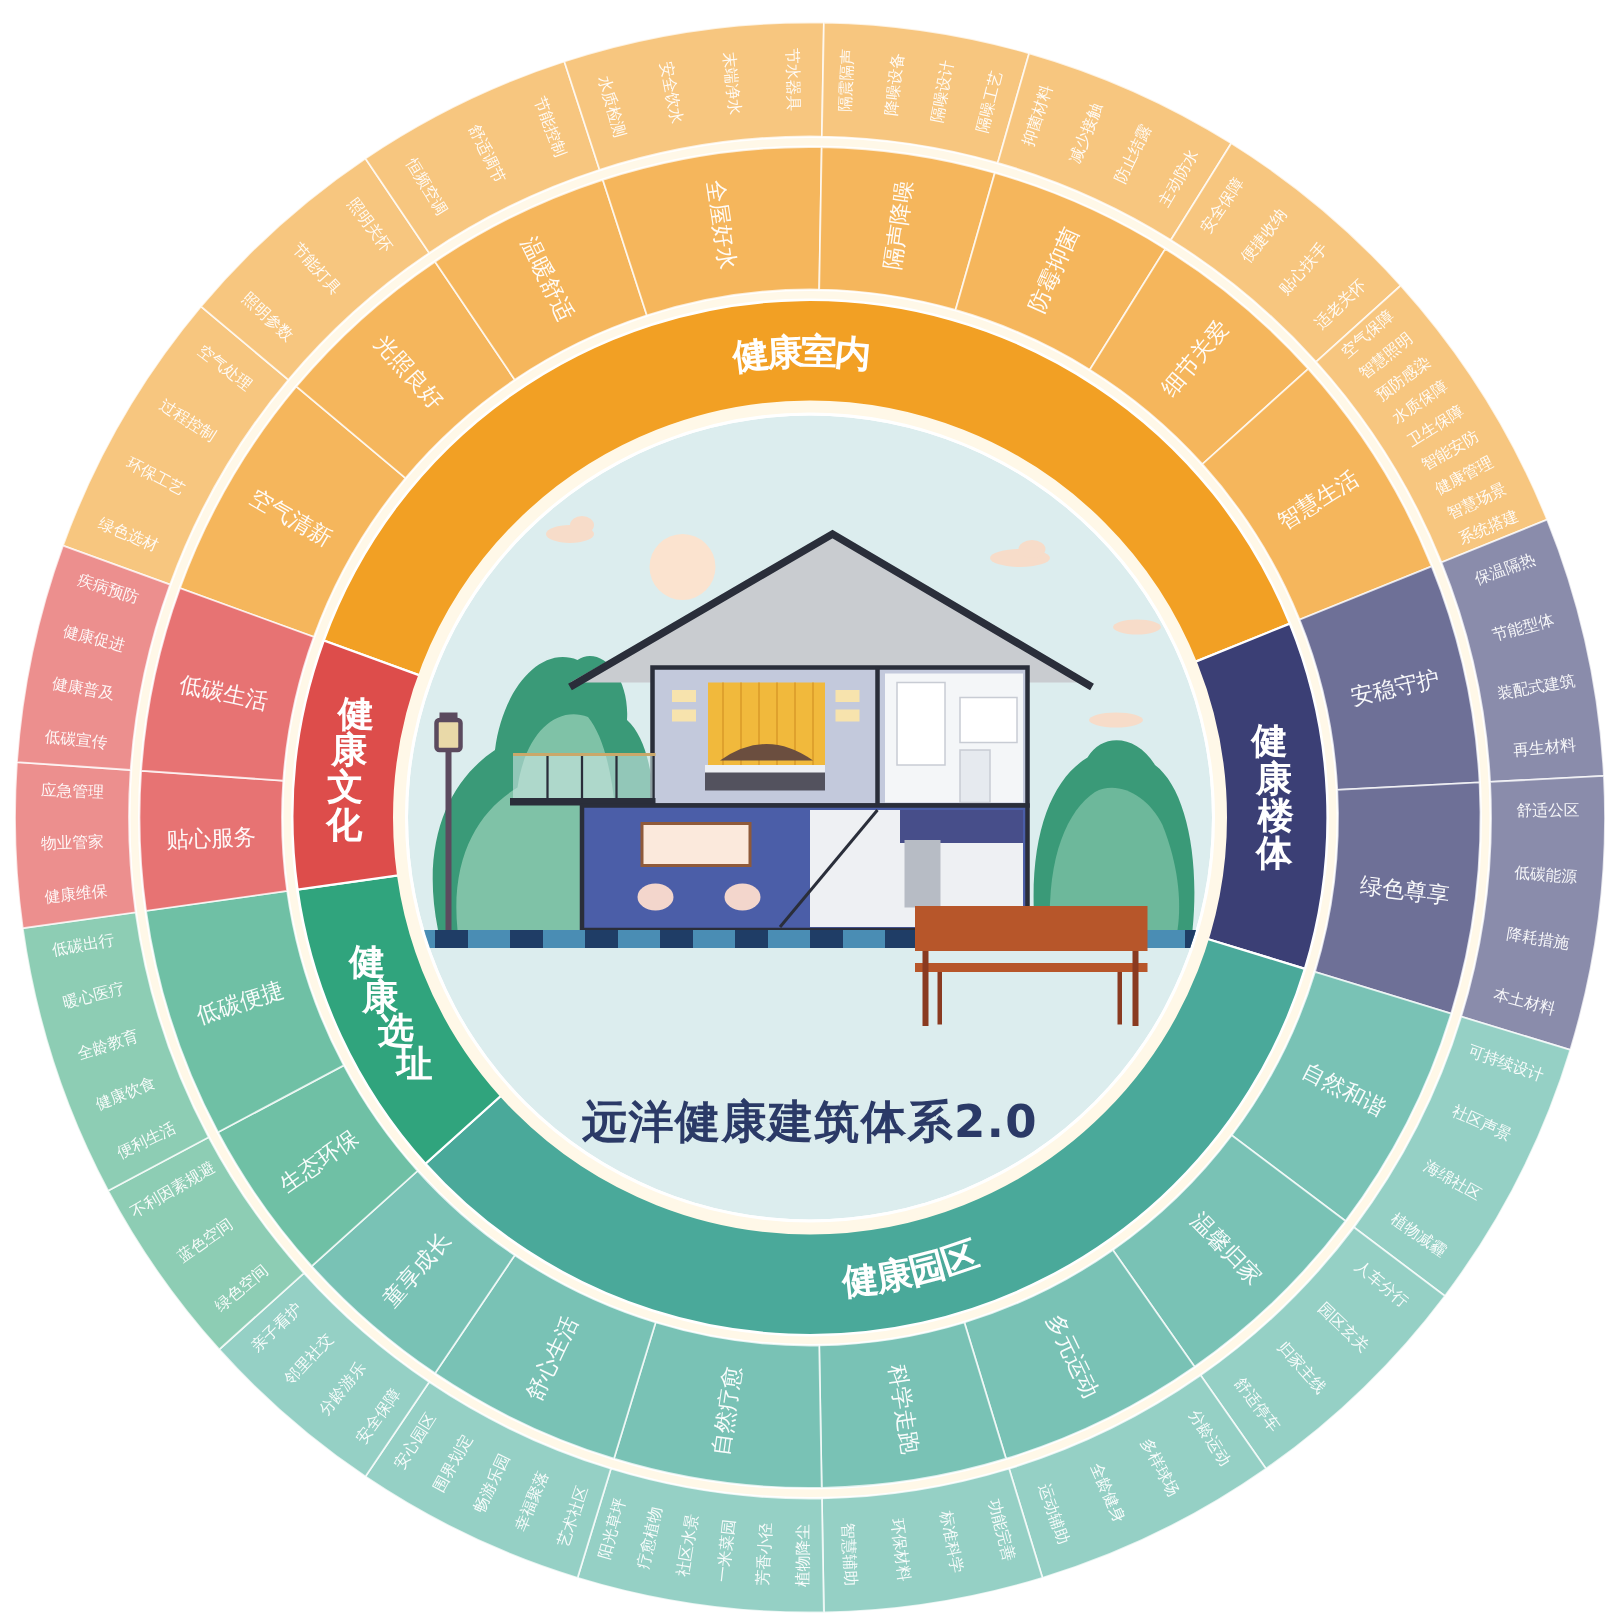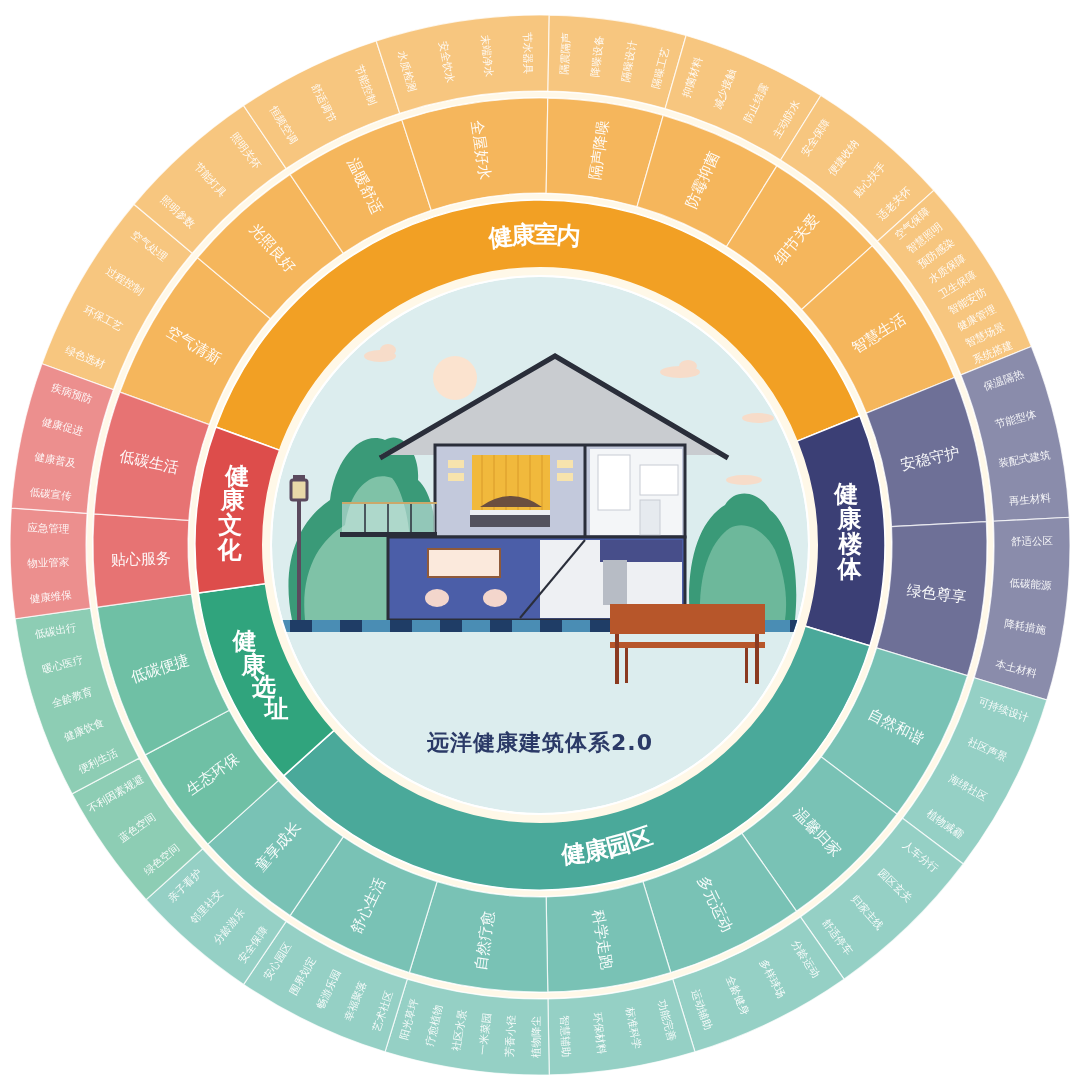--- a/index.html
+++ b/index.html
@@ -1,19 +1,19 @@
 <!DOCTYPE html>
 <html><head>
 <meta charset="utf-8">
 <style>
   html,body{margin:0;padding:0;background:#ffffff;}
   body{width:1080px;height:1080px;overflow:hidden;font-family:"DejaVu Sans","Liberation Sans",sans-serif;}
   #stage{position:relative;width:1080px;height:1080px;}
   svg{position:absolute;left:0;top:0;}
-  .title{position:absolute;left:0;width:1080px;top:728px;text-align:center;font-size:22px;font-weight:bold;color:#2b3a67;letter-spacing:1px;}
+  .title{position:absolute;left:0;width:1080px;top:728px;text-align:center;font-size:30px;font-weight:bold;color:#2b3a67;letter-spacing:1px;}
 </style>
 </head>
 <body>
 
 <div id="stage">
   <svg id="wheel" width="1080" height="1080" viewBox="0 0 1080 1080">
     <defs>
       <clipPath id="coreClip">
           <circle cx="540" cy="545" r="268"></circle>
         </clipPath>

